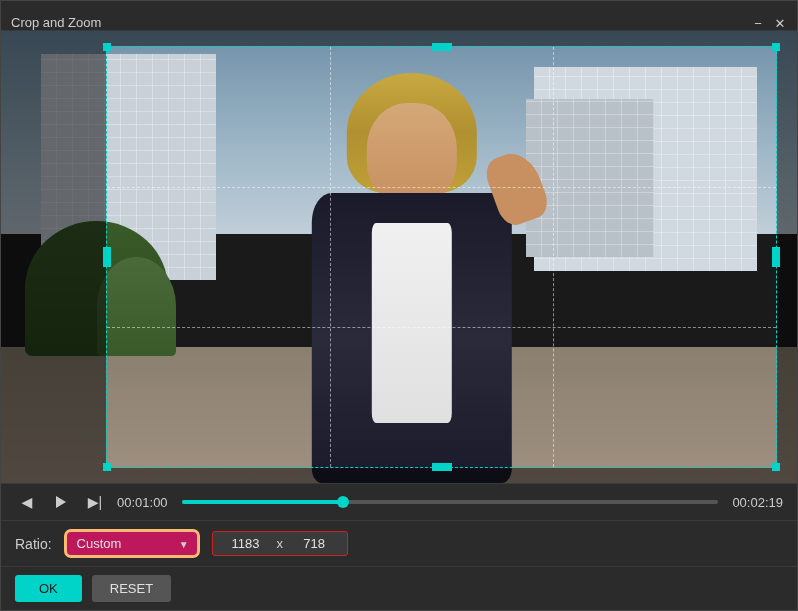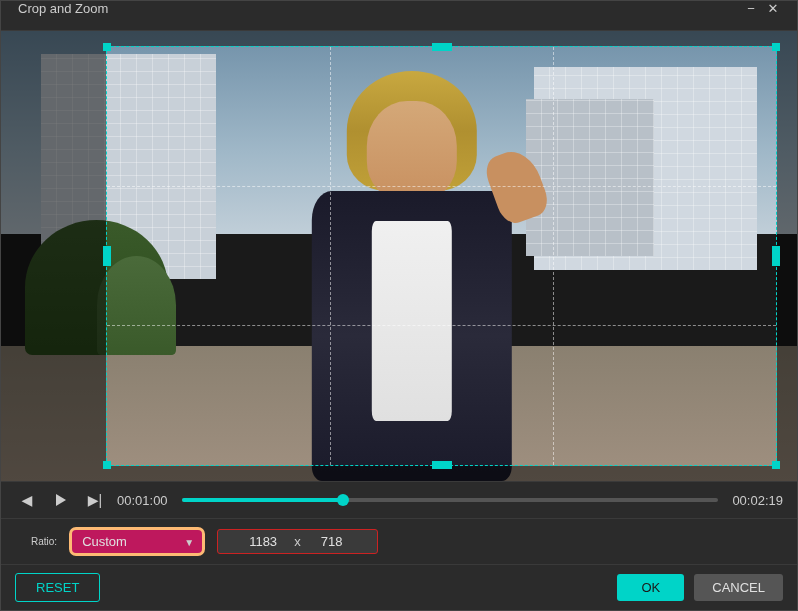--- a/index.html
+++ b/index.html
@@ -23,23 +23,23 @@
       border: 1px solid #444;
       display: flex;
       flex-direction: column;
     }
 
     
     .titlebar {
       background: #2b2b2b;
       height: 30px;
       display: flex;
-      align-items: flex-start;
+      align-items: flex-end;
       justify-content: space-between;
-      padding: 0 17px;
+      padding: 0 10px;
       border-bottom: 1px solid #3a3a3a;
       flex-shrink: 0;
     }
 
     .titlebar-title {
       font-size: 13px;
       color: #cccccc;
     }
 
     .titlebar-controls {
@@ -223,23 +223,22 @@
       background: #2b2b2b;
       padding: 8px 14px;
       display: flex;
       align-items: center;
       gap: 12px;
       flex-shrink: 0;
       border-top: 1px solid #3a3a3a;
     }
 
     .ratio-label {
-      font-size: 10px;
+      font-size: 14px;
       color: #ccc;
-      margin-left: 16px;
     }
 
     .ratio-select-wrapper {
       position: relative;
       border: 3px solid #fdba74;
       border-radius: 7px;
       background: #be185d;
     }
 
     .ratio-select {
@@ -266,21 +265,21 @@
       font-size: 10px;
     }
 
     .dimension-input-group {
       display: flex;
       align-items: center;
       gap: 6px;
       border: 1px solid #cc2222;
       border-radius: 3px;
       background: #3a3a3a;
-      padding: 4px 20px;
+      padding: 4px 8px;
     }
 
     .dimension-input {
       background: transparent;
       border: none;
       color: #e0e0e0;
       font-size: 13px;
       width: 50px;
       outline: none;
       text-align: center;
@@ -595,20 +594,19 @@
       <span class="select-arrow">▼</span>
     </div>
     <div class="dimension-input-group">
       <input class="dimension-input" type="text" value="1183" style="">
       <span class="dimension-x">x</span>
       <input class="dimension-input" type="text" value="718" style="">
     </div>
   </div>
 
   <div class="footer-bar">
-    <button class="btn-reset">RESET</button>
     <div class="footer-right">
       <button class="btn-ok">OK</button>
-      <button class="btn-cancel">CANCEL</button>
+      <button class="btn-cancel">RESET</button>
     </div>
   </div>
 
 </div>
 
 </body></html>

